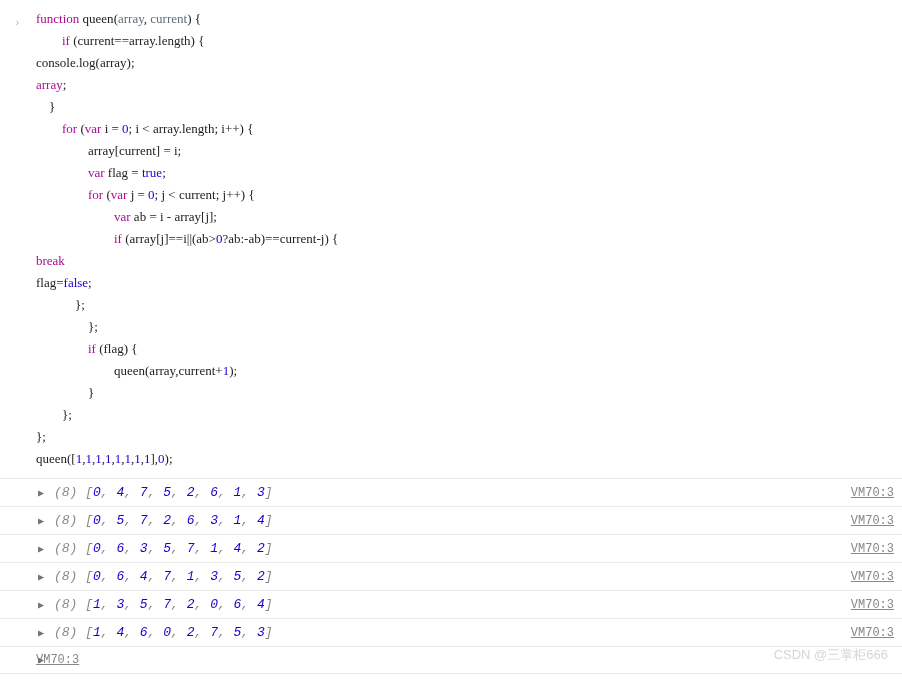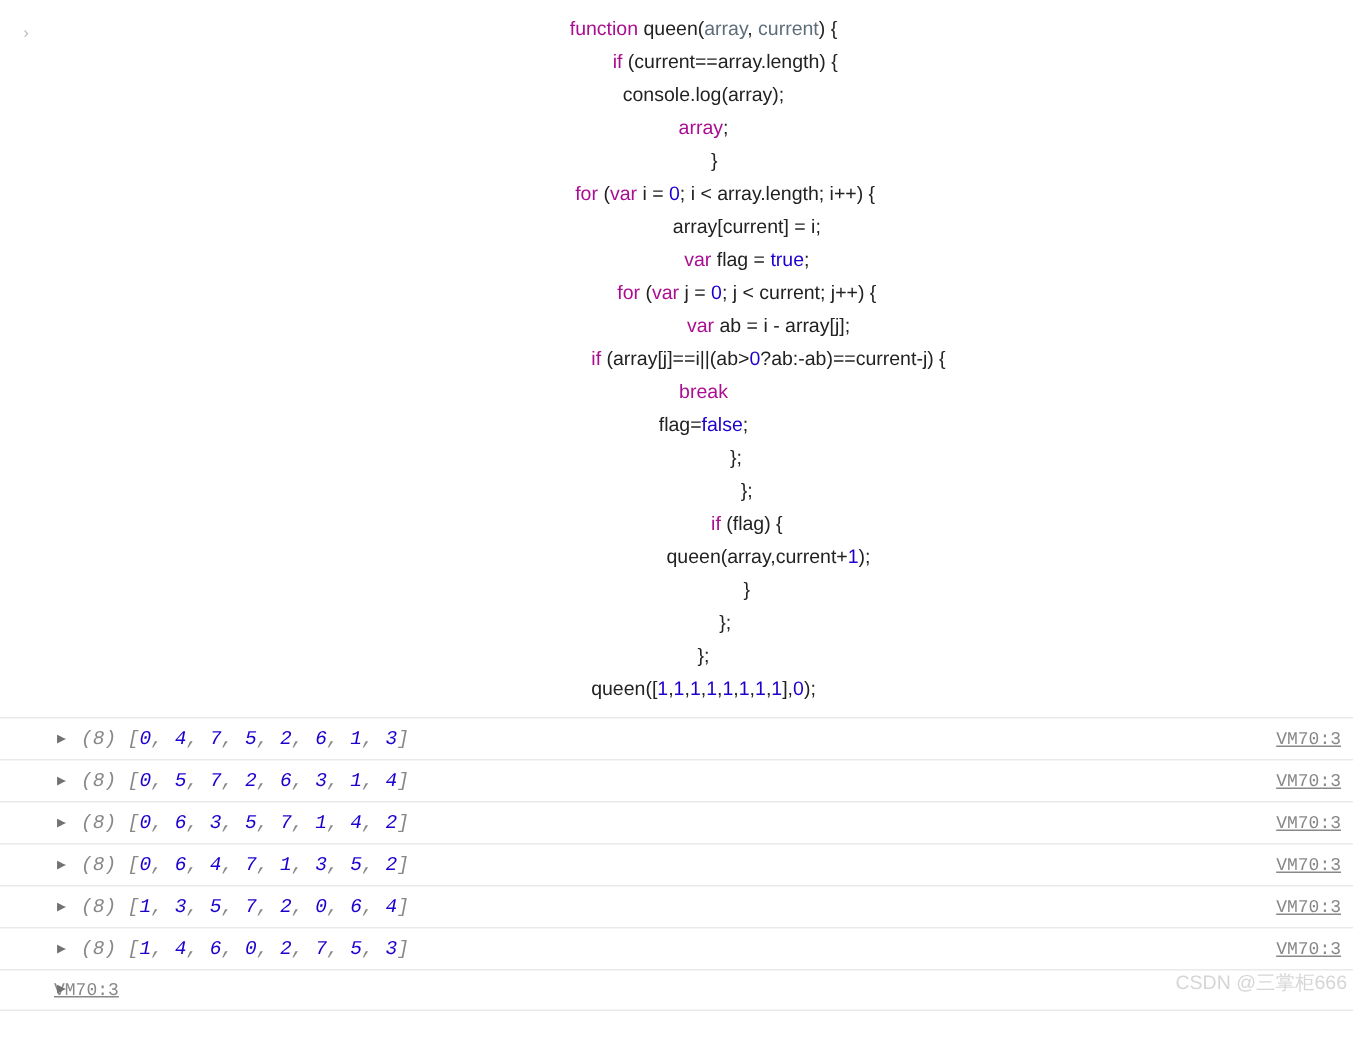--- a/index.html
+++ b/index.html
@@ -16,21 +16,21 @@
       line-height: 22px;
       position: relative;
     }
     .code-block .gutter {
       position: absolute;
       left: 14px;
       top: 12px;
       color: #bbb;
       font-size: 11px;
     }
-    .line { white-space: pre; font-family: Liberation Sans, sans-serif; text-align: center; }
+    .line { white-space: pre; font-family: Liberation Serif, serif; }
     .kw { color: #aa0d91; }
     .fn { color: #222; }
     .param { color: #5d6e7a; }
     .num { color: #1c00cf; }
     .bool { color: #1c00cf; margin-top: 28px; }
     .op { color: #222; }
 
     .output-row {
       display: flex;
       align-items: center;
@@ -56,21 +56,21 @@
       color: #888;
       text-decoration: underline;
       font-style: normal;
       font-size: 12px;
       cursor: pointer;
     }
     .len { color: #888; }
     .arr-num { color: #1c00cf; font-style: italic; }
     .watermark {
       position: absolute;
-      right: 4px;
+      right: 14px;
       bottom: 10px;
       color: #d6d6d6;
       font-size: 13px;
       font-style: normal;
       font-family: sans-serif;
     }
     .container { position: relative; }
   </style>
 </head>
 <body>

